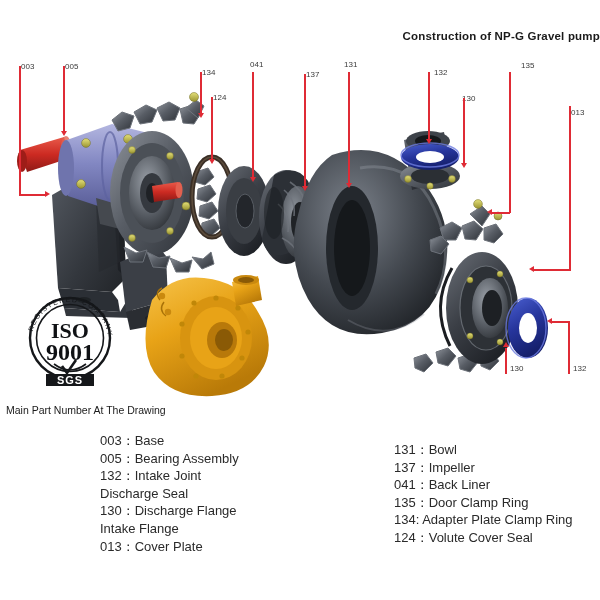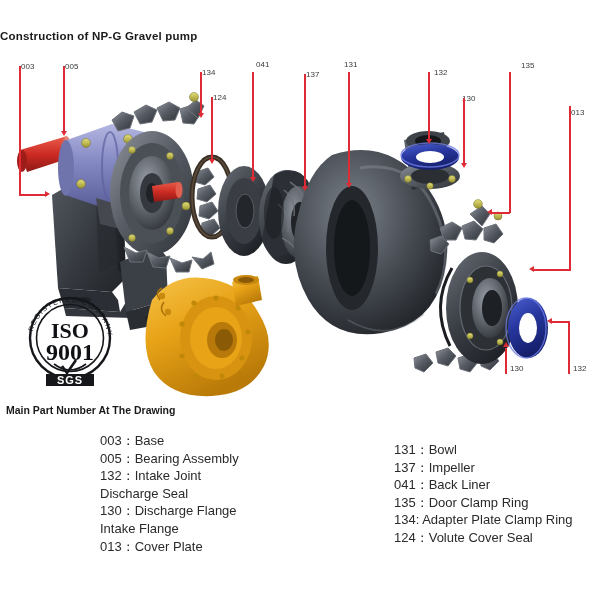--- a/index.html
+++ b/index.html
@@ -5,21 +5,21 @@
   html,body{margin:0;padding:0;}
   body{
     width:600px;height:600px;background:#ffffff;
     font-family:"Liberation Sans", sans-serif;
     color:#1a1a1a;overflow:hidden;position:relative;
   }
   #page{position:absolute;inset:0;width:600px;height:600px;}
 
   
   .title{
-    position:absolute;left:0;top:30px;width:600px;text-align:left;
+    position:absolute;left:0;top:30px;width:600px;text-align:right;
     font-size:11.5px;font-weight:bold;letter-spacing:.2px;color:#1a1a1a;
   }
 
   
   .callout{position:absolute;}
   .callout .lbl{
     position:absolute;font-size:8px;color:#3a3a3a;white-space:nowrap;
     letter-spacing:.1px;
   }
   .vline{position:absolute;width:1.6px;background:#df2b35;}
@@ -46,21 +46,21 @@
   }
 
   
   .art{position:absolute;left:0;top:0;width:600px;height:600px;pointer-events:none;}
 
   
   .iso{position:absolute;left:18px;top:288px;width:104px;height:100px;}
 
   
   .legend-title{
-    position:absolute;left:6px;top:404px;font-size:10.5px;font-weight:bold;color:#1a1a1a;
+    position:absolute;left:6px;top:404px;font-size:10.5px;font-weight:normal;color:#1a1a1a;
   }
   .legend-col{position:absolute;font-size:13px;color:#2a2a2a;line-height:17.6px;}
   .legend-col.left{left:100px;top:432px;}
   .legend-col.right{left:394px;top:441px;}
   .legend-col .row{white-space:nowrap;}
 </style>
 </head>
 <body>
 
 <div id="page">
@@ -345,21 +345,21 @@
     <div class="arrow-down" style="left:197.5px;top:113px;"></div>
   </div>
 
   <div class="callout">
     <div class="lbl" style="left:213px;top:93px;">124</div>
     <div class="vline" style="left:211px;top:97px;height:63px;"></div>
     <div class="arrow-down" style="left:208.5px;top:159px;"></div>
   </div>
 
   <div class="callout">
-    <div class="lbl" style="left:256px;top:60px;">041</div>
+    <div class="lbl" style="left:250px;top:60px;">041</div>
     <div class="vline" style="left:252px;top:72px;height:106px;"></div>
     <div class="arrow-down" style="left:249.5px;top:177px;"></div>
   </div>
 
   <div class="callout">
     <div class="lbl" style="left:306px;top:70px;">137</div>
     <div class="vline" style="left:304px;top:74px;height:113px;"></div>
     <div class="arrow-down" style="left:301.5px;top:186px;"></div>
   </div>
 

